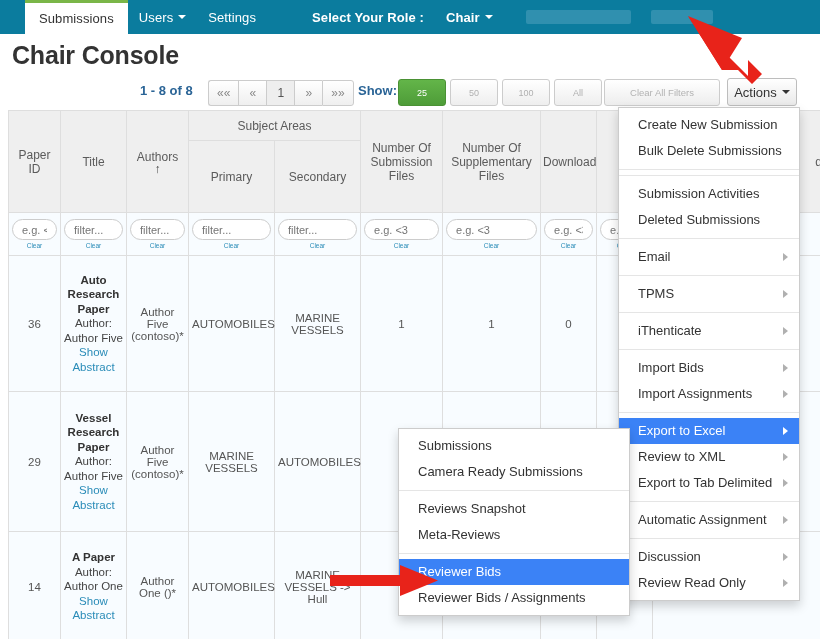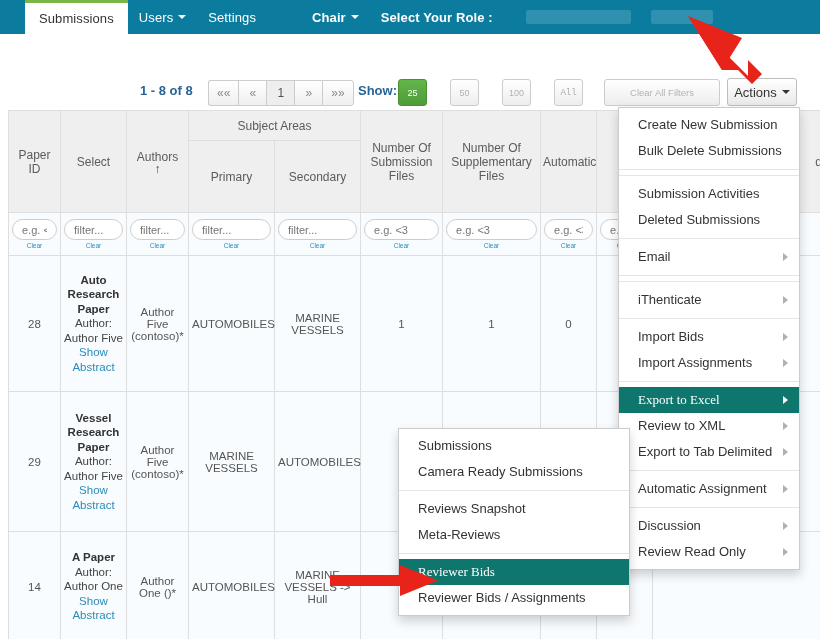--- a/index.html
+++ b/index.html
@@ -89,36 +89,36 @@
   .pager .btn:first-child { border-radius: 3px 0 0 3px; }
   .pager .btn:last-child { border-right-width: 1px; border-radius: 0 3px 3px 0; }
   .pager .btn.cur { background: #eeeeee; color: #555; }
 
   .show-label {
     position: absolute; left: 358px; top: 6px;
     font-size: 13px; font-weight: bold; color: #2a6496;
   }
   .sizebtn {
     position: absolute; top: 2px;
-    width: 29px; height: 27px;
+    width: 48px; height: 27px;
     border: 1px solid #cccccc; border-radius: 3px;
     background: linear-gradient(#ffffff, #eeeeee);
     color: #b0b0b0; font-size: 9px;
     display: flex; align-items: center; justify-content: center;
     cursor: pointer;
   }
   .sizebtn.on {
     background: linear-gradient(#63b549, #4e9c38);
     border-color: #4a9134;
     color: #ffffff;
   }
   .sb0 { left: 398px; }
   .sb1 { left: 450px; }
   .sb2 { left: 502px; }
-  .sb3 { left: 554px; font-family: Liberation Mono, monospace; }
+  .sb3 { left: 554px; }
 
   .clear-filters {
     position: absolute; left: 604px; top: 2px;
     width: 116px; height: 27px;
     border: 1px solid #cccccc; border-radius: 3px;
     background: linear-gradient(#ffffff, #ededed);
     color: #b3b3b3; font-size: 9.5px;
     display: flex; align-items: center; justify-content: center;
     cursor: pointer;
   }
@@ -204,21 +204,21 @@
   }
   .menu-actions { left: 618px; top: 107px; width: 182px; }
   .menu-sub    { left: 398px; top: 428px; width: 232px; }
   .mi {
     position: relative;
     padding: 5px 22px 5px 19px;
     white-space: nowrap;
     cursor: pointer;
     line-height: 16px;
   }
-  .mi.sel { background: #0f766e; color: #ffffff; font-family: Liberation Serif, serif; }
+  .mi.sel { background: #3b82f6; color: #ffffff; }
   .mi .arrow {
     position: absolute; right: 11px; top: 50%;
     margin-top: -4px;
     width: 0; height: 0;
     border-top: 4px solid transparent;
     border-bottom: 4px solid transparent;
     border-left: 5px solid #b0b0b0;
   }
   .mi.sel .arrow { border-left-color: #ffffff; }
   .msep { height: 1px; background: #e5e5e5; margin: 5px 0; }
@@ -237,30 +237,31 @@
     </div>
     <div class="nav-item">
       <span>Users</span>
       <span class="caret-down"></span>
     </div>
     <div class="nav-item">
       <span>Settings</span>
     </div>
     <div class="nav-gap"></div>
     <div class="nav-item nav-strong">
+      <span>Select Your Role :</span>
+    </div>
+    <div class="nav-item nav-strong">
       <span>Chair</span>
       <span class="caret-down"></span>
-    </div>
-    <div class="nav-item nav-strong">
-      <span>Select Your Role :</span>
     </div>
     <div class="nav-blur b1"></div>
     <div class="nav-blur b2"></div>
   </div>
 
+  <div class="page-title">Chair Console</div>
 
   <div class="toolbar">
     <div class="pager-count">1 - 8 of 8</div>
 
     <div class="btn-group pager">
       <div class="btn">««</div>
       <div class="btn">«</div>
       <div class="btn cur">1</div>
       <div class="btn">»</div>
       <div class="btn">»»</div>
@@ -290,29 +291,29 @@
         <col style="width:86px">
         <col style="width:82px">
       <col style="width:98px">
         <col style="width:56px">
         <col style="width:56px">
       <col style="width:172px">
     </colgroup>
     <thead>
       <tr class="hdr-group">
         <th rowspan="2">Paper<br>ID</th>
-        <th rowspan="2">Select</th>
+        <th rowspan="2">Title</th>
         <th rowspan="2">
           <span>Authors</span>
           <span class="sort-arrow">↑</span>
         </th>
         <th colspan="2">Subject Areas</th>
         <th rowspan="2">Number Of<br>Submission<br>Files</th>
         <th rowspan="2">Number Of<br>Supplementary<br>Files</th>
-        <th rowspan="2">Automatic</th>
+        <th rowspan="2">Download</th>
         <th rowspan="2">Di<br>C</th>
         <th rowspan="2" style="text-align:right;padding-right:2px">d</th>
       </tr>
       <tr class="hdr-main">
         <th>Primary</th>
         <th>Secondary</th>
       </tr>
     </thead>
     <tbody>
       <tr class="filterrow">
@@ -349,21 +350,21 @@
           <span class="clr">Clear</span>
         </td>
         <td>
           <input class="fin" placeholder="e.g. &lt;3" style="">
           <span class="clr">Clear</span>
         </td>
         <td></td>
       </tr>
 
       <tr style="height:136px">
-        <td class="pid">28</td>
+        <td class="pid">36</td>
         <td class="titlecell">
           <span class="tt" style="display: block;">Auto Research Paper</span>
           <span class="au" style="display: block;">Author:</span>
           <span class="au" style="display: block;">Author Five</span>
           <span class="lnk" style="display: block;">Show Abstract</span>
         </td>
         <td>Author Five (contoso)*</td>
         <td>AUTOMOBILES</td>
         <td>MARINE VESSELS</td>
         <td class="numlnk">1</td>
@@ -414,20 +415,21 @@
   <div class="menu menu-actions">
     <div class="mi"><span>Create New Submission</span></div>
     <div class="mi"><span>Bulk Delete Submissions</span></div>
     <div class="msep"></div>
     <div class="msep"></div>
     <div class="mi"><span>Submission Activities</span></div>
     <div class="mi"><span>Deleted Submissions</span></div>
     <div class="msep"></div>
     <div class="mi"><span>Email</span><span class="arrow"></span></div>
     <div class="msep"></div>
+    <div class="mi"><span>TPMS</span><span class="arrow"></span></div>
     <div class="msep"></div>
     <div class="mi"><span>iThenticate</span><span class="arrow"></span></div>
     <div class="msep"></div>
     <div class="mi"><span>Import Bids</span><span class="arrow"></span></div>
     <div class="mi"><span>Import Assignments</span><span class="arrow"></span></div>
     <div class="msep"></div>
     <div class="mi sel"><span>Export to Excel</span><span class="arrow"></span></div>
     <div class="mi"><span>Review to XML</span><span class="arrow"></span></div>
     <div class="mi"><span>Export to Tab Delimited</span><span class="arrow"></span></div>
     <div class="msep"></div>

